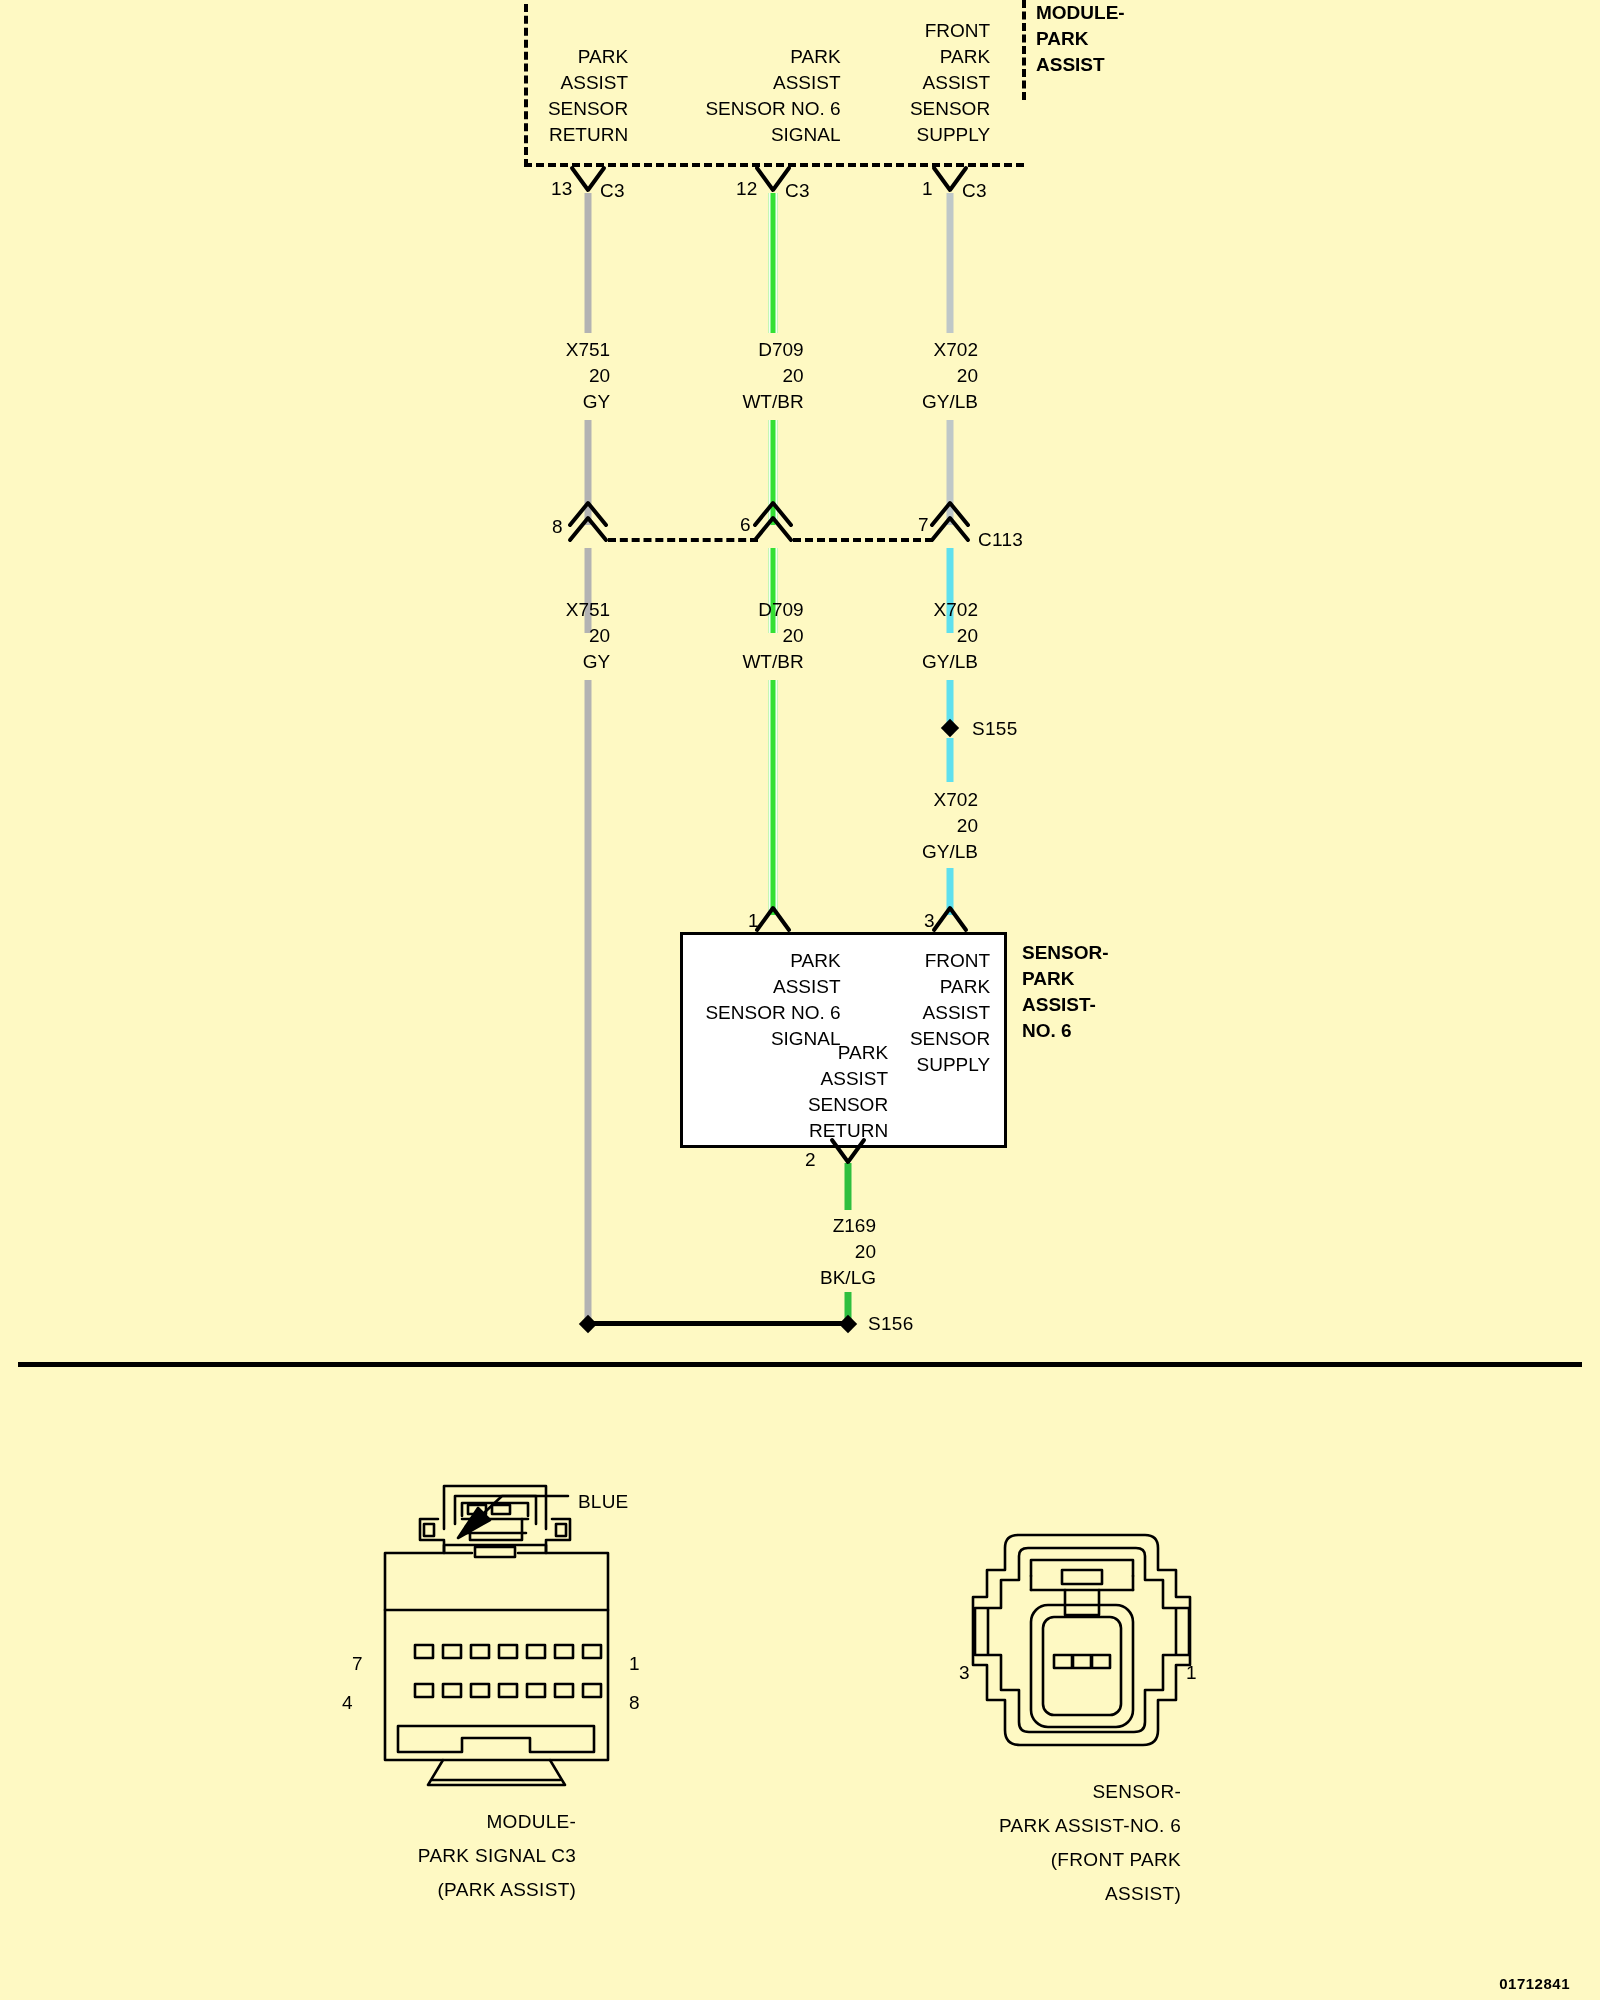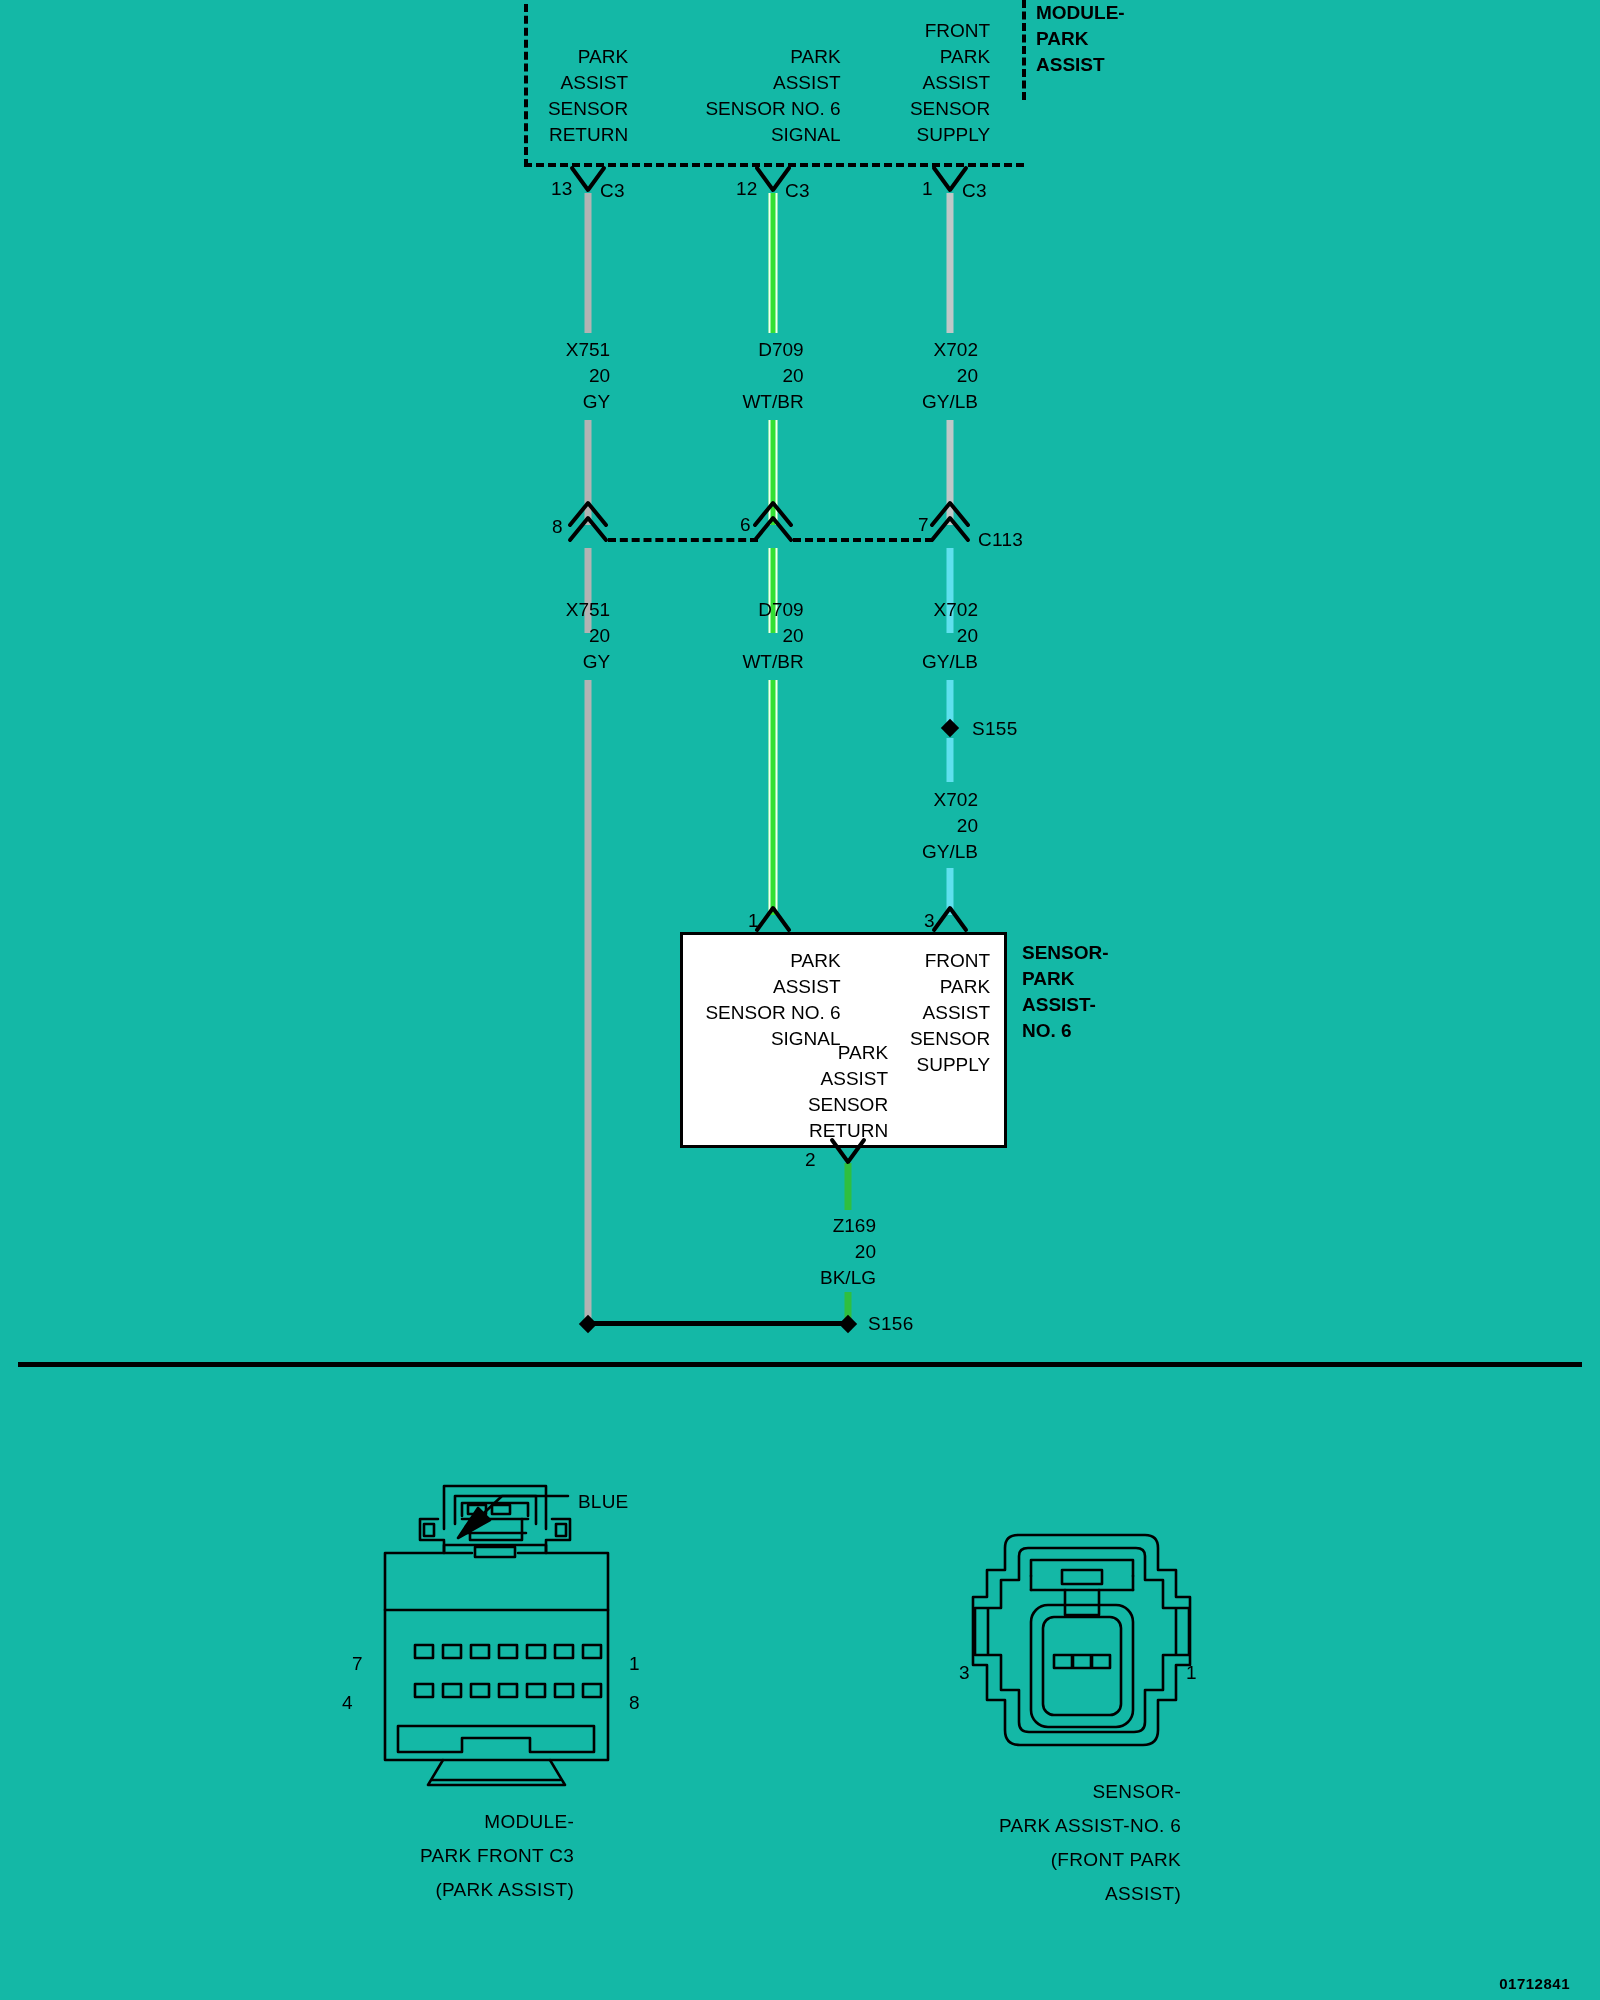--- a/index.html
+++ b/index.html
@@ -9,21 +9,21 @@
     background: #ffffff;
   }
   body {
     font-family: "Liberation Sans", sans-serif;
     color: #000000;
   }
   #page {
     position: relative;
     width: 1600px;
     height: 2000px;
-    background: #14b8a6;
+    background: #fef9c3;
     overflow: hidden;
   }
 
   
   .lbl {
     position: absolute;
     font-size: 19px;
     line-height: 26px;
     color: #000;
     white-space: nowrap;
@@ -303,21 +303,21 @@
 
   <div class="lbl" style="left:578px; top:1489px;">BLUE</div>
 
   <div class="lbl" style="left:352px; top:1651px;">7</div>
   <div class="lbl" style="left:342px; top:1690px;">4</div>
   <div class="lbl" style="left:629px; top:1651px;">1</div>
   <div class="lbl" style="left:629px; top:1690px;">8</div>
 
   <div class="blk bold" style="left:497px; top:1805px; line-height:34px;">
     <div>MODULE-</div>
-    <div>PARK FRONT C3</div>
+    <div>PARK SIGNAL C3</div>
     <div>(PARK ASSIST)</div>
   </div>
 
   <div class="lbl" style="left:959px; top:1660px;">3</div>
   <div class="lbl" style="left:1186px; top:1660px;">1</div>
 
   <div class="blk bold" style="left:1090px; top:1775px; line-height:34px;">
     <div>SENSOR-</div>
     <div>PARK ASSIST-NO. 6</div>
     <div>(FRONT PARK</div>

